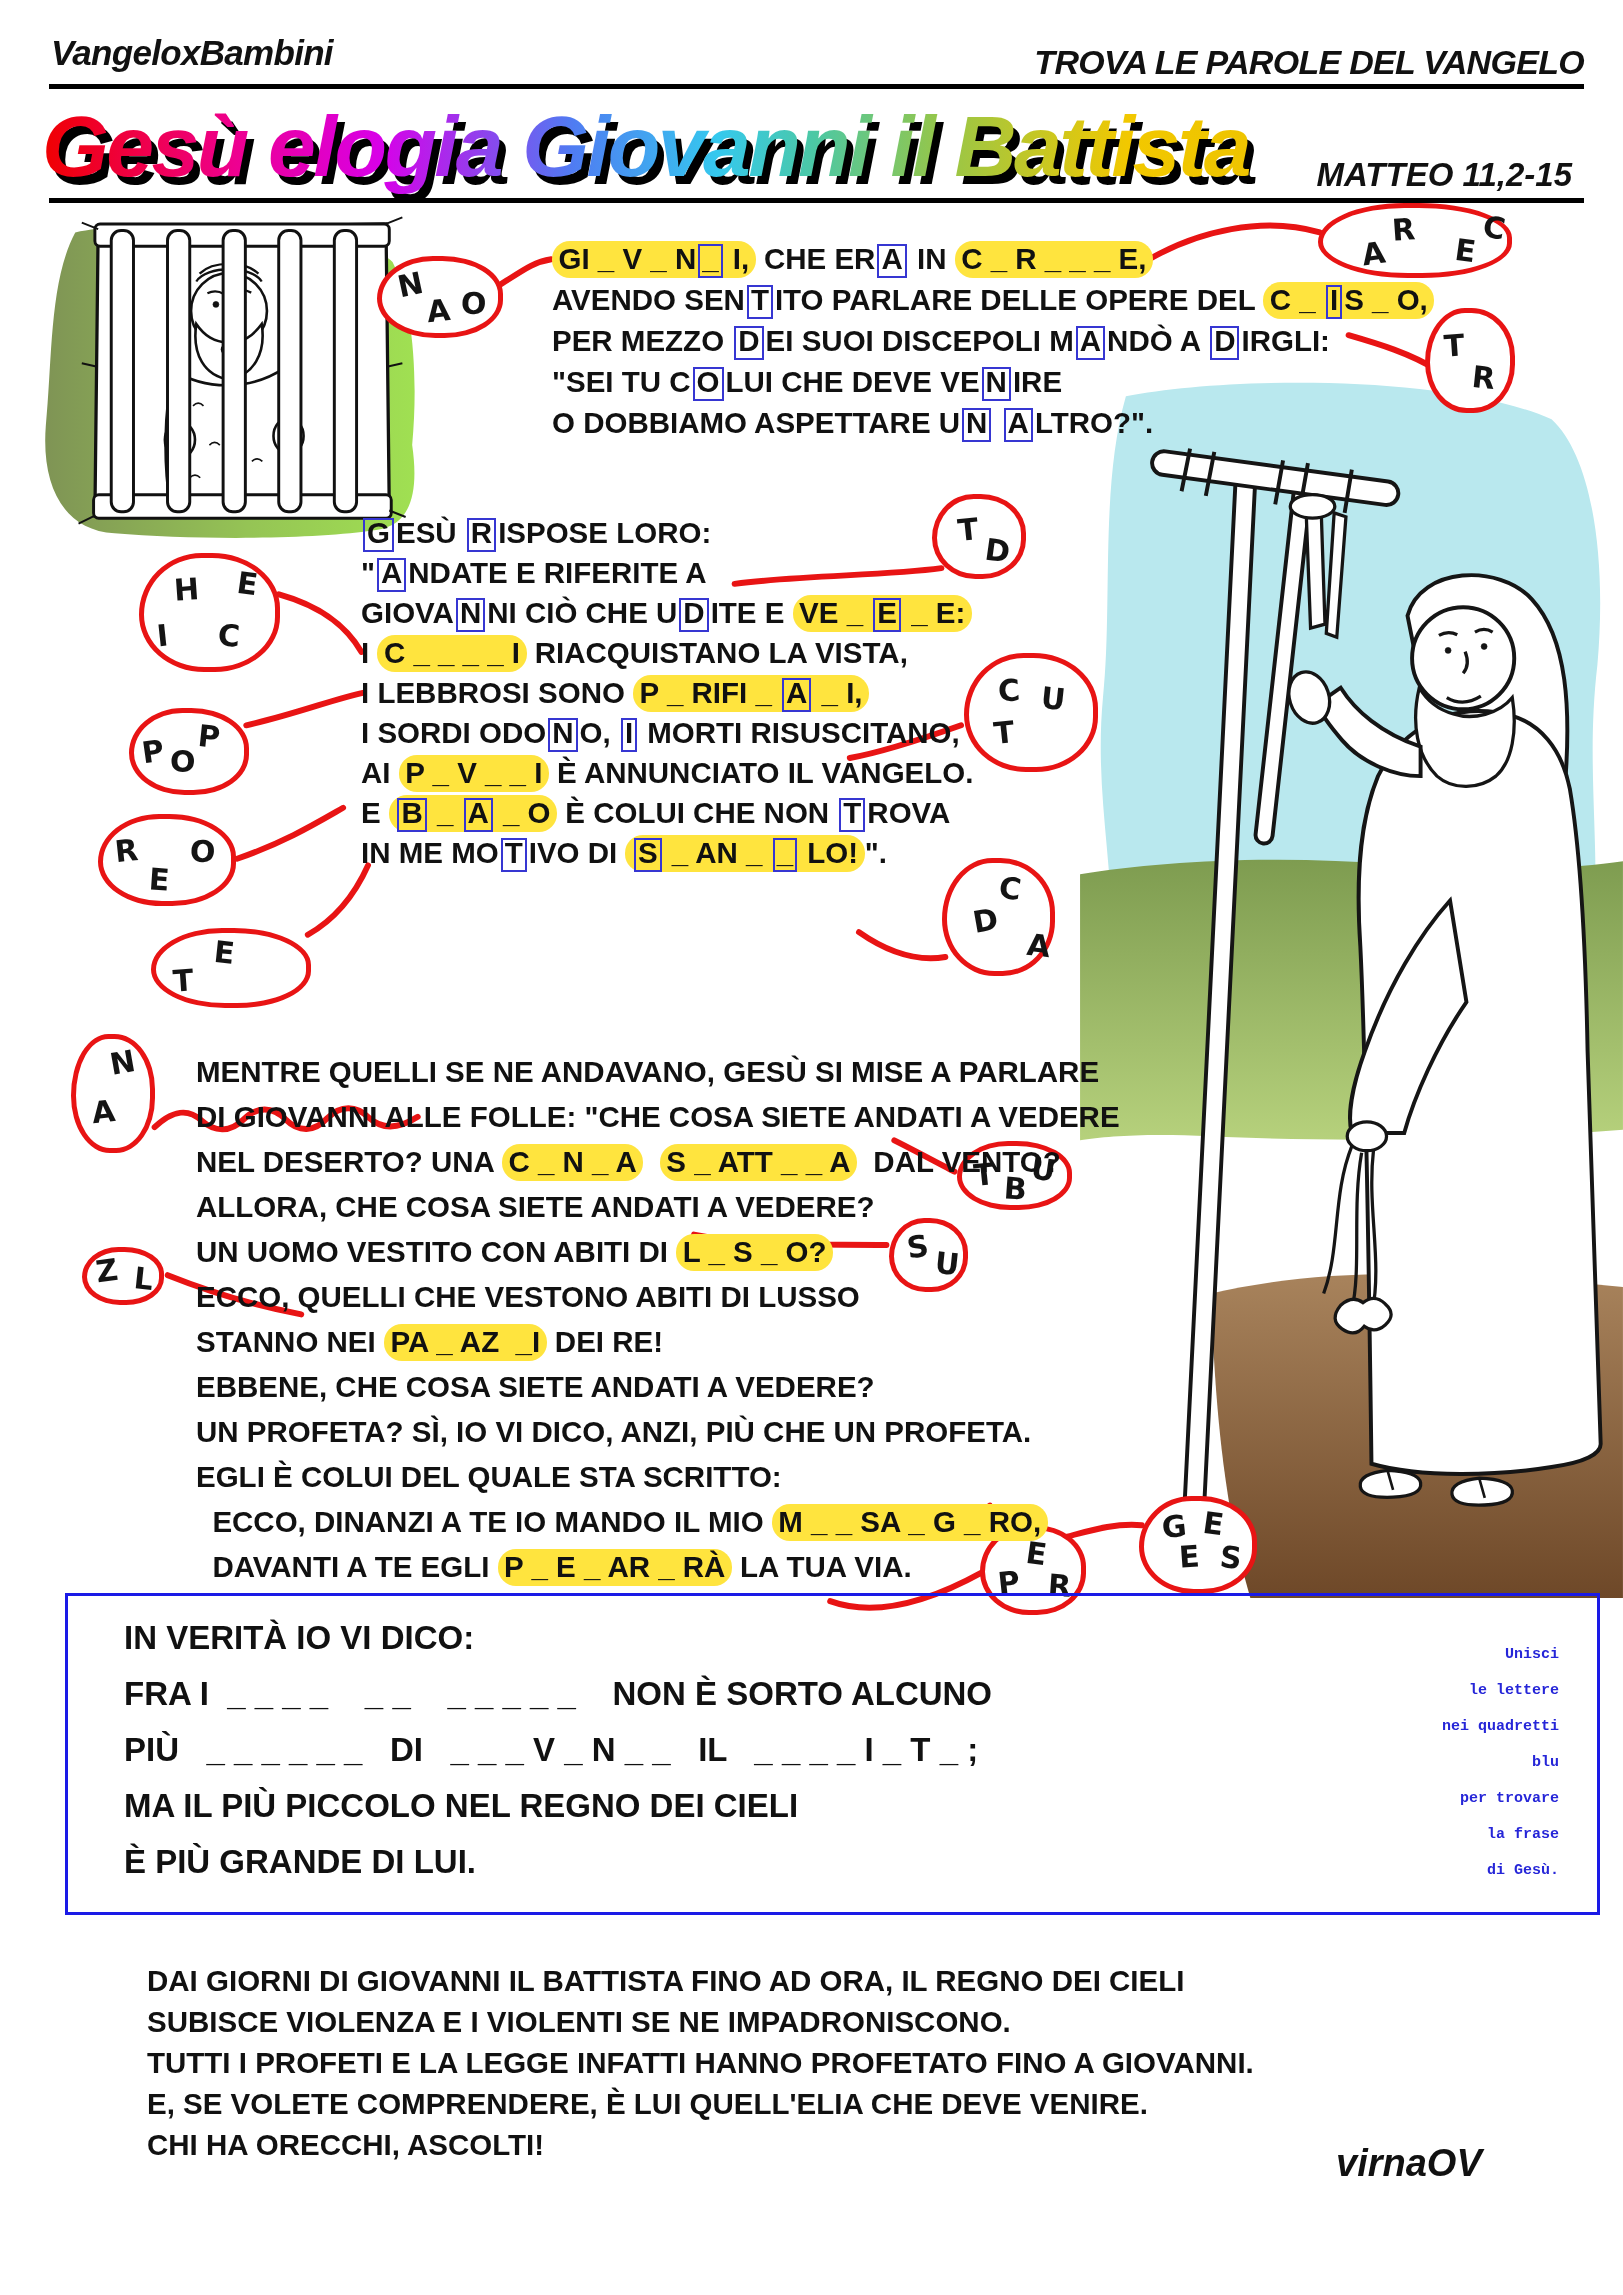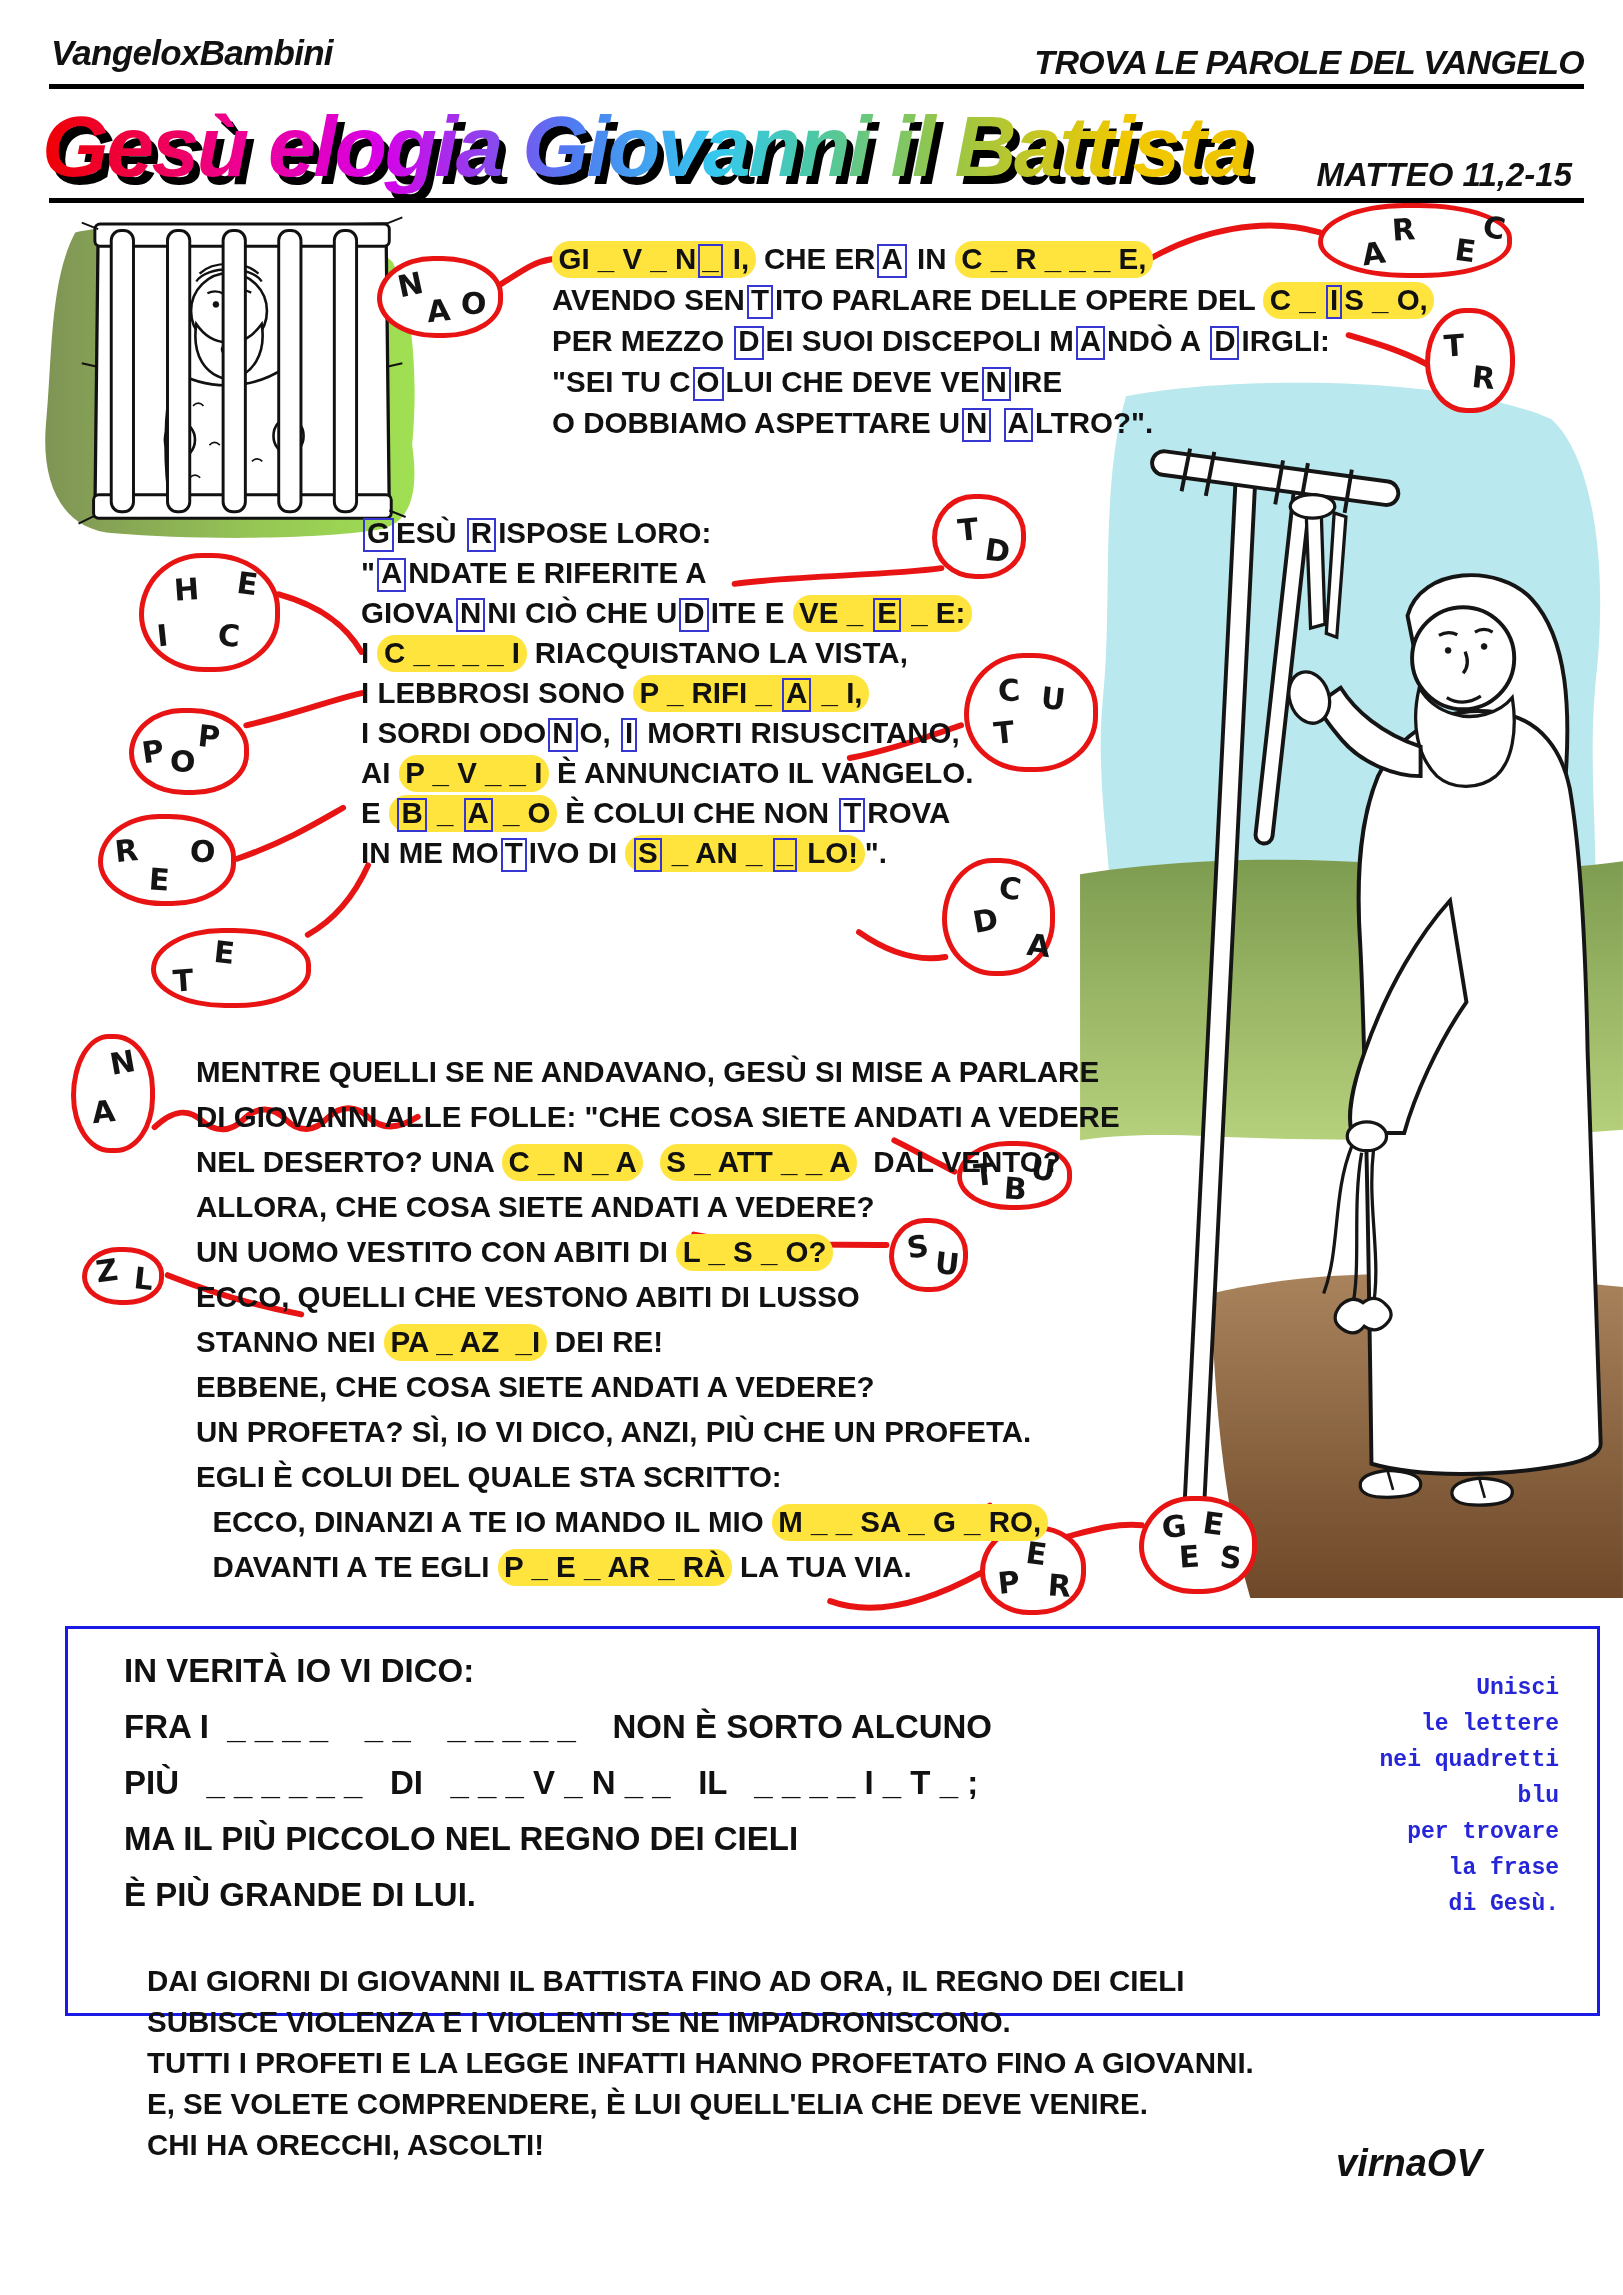--- a/index.html
+++ b/index.html
@@ -20,25 +20,25 @@
   .tpar{position:absolute;font-weight:700;z-index:6;}
   .tline{white-space:pre;}
   #p1{left:552px;top:238px;font-size:29.5px;line-height:41px;}
   #p2{left:361px;top:513px;font-size:29.5px;line-height:40px;}
   #p3{left:196px;top:1014px;font-size:29.5px;line-height:45px;margin-top:35px;}
   #p4{left:147px;top:1960px;font-size:29.5px;line-height:41px;}
 
   .pill{background:var(--highlight,#ffe43e);border-radius:18px;padding:1.3px 6.5px 3.3px;white-space:pre;}
   .bb{display:inline-block;border:2.6px solid var(--box-blue,#3636d2);padding:0.7px 2px 5.2px;margin:0 2px;line-height:.8;}
 
-  #panel{position:absolute;left:65px;top:1626px;width:1535px;height:390px;box-sizing:border-box;
+  #panel{position:absolute;left:65px;top:1593px;width:1535px;height:322px;box-sizing:border-box;
          border:3.3px solid var(--panel-blue,#1a1ae6);z-index:5;}
   #panel-lines{position:absolute;left:56px;top:14.4px;font-weight:700;font-size:33px;line-height:56px;}
   #panel-note{position:absolute;right:38px;top:41px;text-align:right;color:var(--note-blue,#2626d8);
-         font-family:"Liberation Mono",monospace;font-size:23px;line-height:36px;font-weight:700;}
+         font-family:"Liberation Mono",monospace;font-size:15px;line-height:36px;font-weight:700;}
 
   .blob{position:absolute;background:#fff;border:5.9px solid var(--red,#e81414);box-sizing:border-box;
         border-radius:48% 52% 50% 50% / 56% 50% 50% 52%;z-index:4;}
   .blb{position:absolute;font:700 30px "DejaVu Sans",sans-serif;color:#141414;line-height:1;}
 
   #connectors{position:absolute;left:0;top:0;z-index:3;}
   .illus{position:absolute;z-index:1;}
 </style>
 </head>
 <body>

